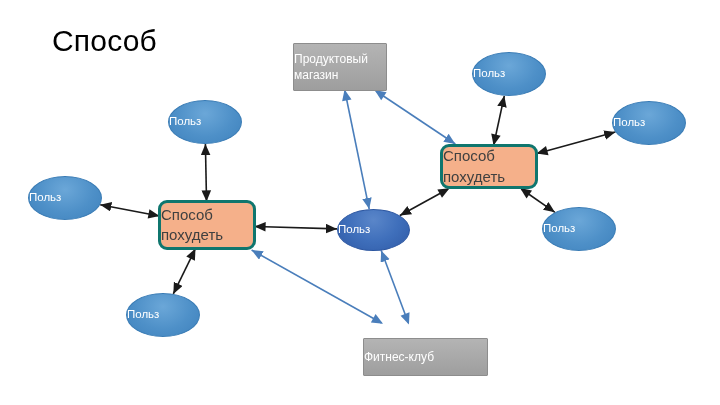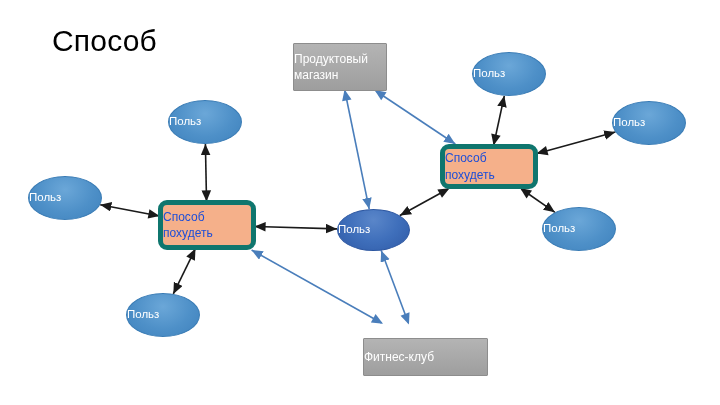--- a/index.html
+++ b/index.html
@@ -62,23 +62,23 @@
     border-radius: 50%;
     background: radial-gradient(ellipse at 50% 25%, #5a86c9 0%, #3f6fbb 50%, #2f5aa6 100%);
     border: 1px solid #2c56a0;
     font-size: 11.5px;
     color: #ffffff;
   }
   
   .box-method {
     border-radius: 9px;
     background: #f5b08a;
-    border: 5px solid #0f766e;
-    color: #1d4ed8;
-    font-size: 12px;
+    border: 3px solid #0f766e;
+    color: #404040;
+    font-size: 15px;
   }
   
   .box-place {
     background: linear-gradient(180deg, #b4b4b4 0%, #9e9e9e 100%);
     border: 1px solid #8d8d8d;
     color: #ffffff;
     font-size: 12px;
     border-radius: 1px;
   }
 </style>

